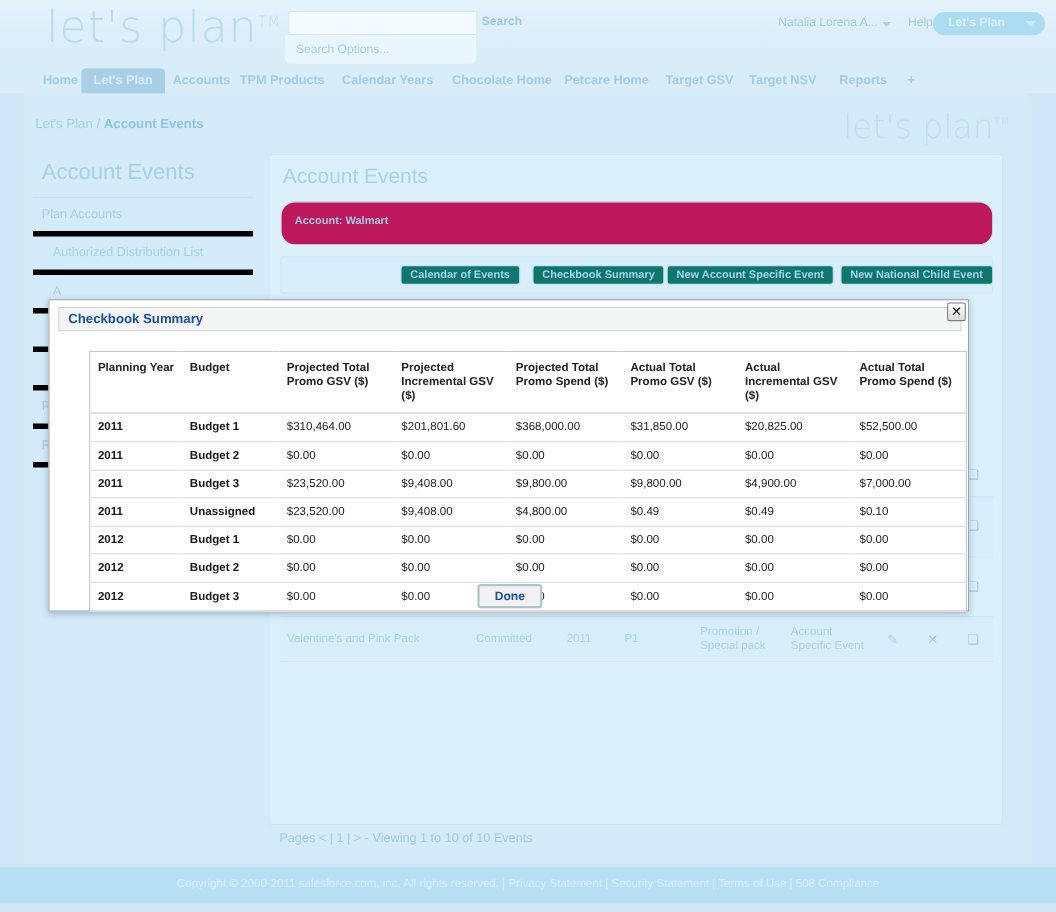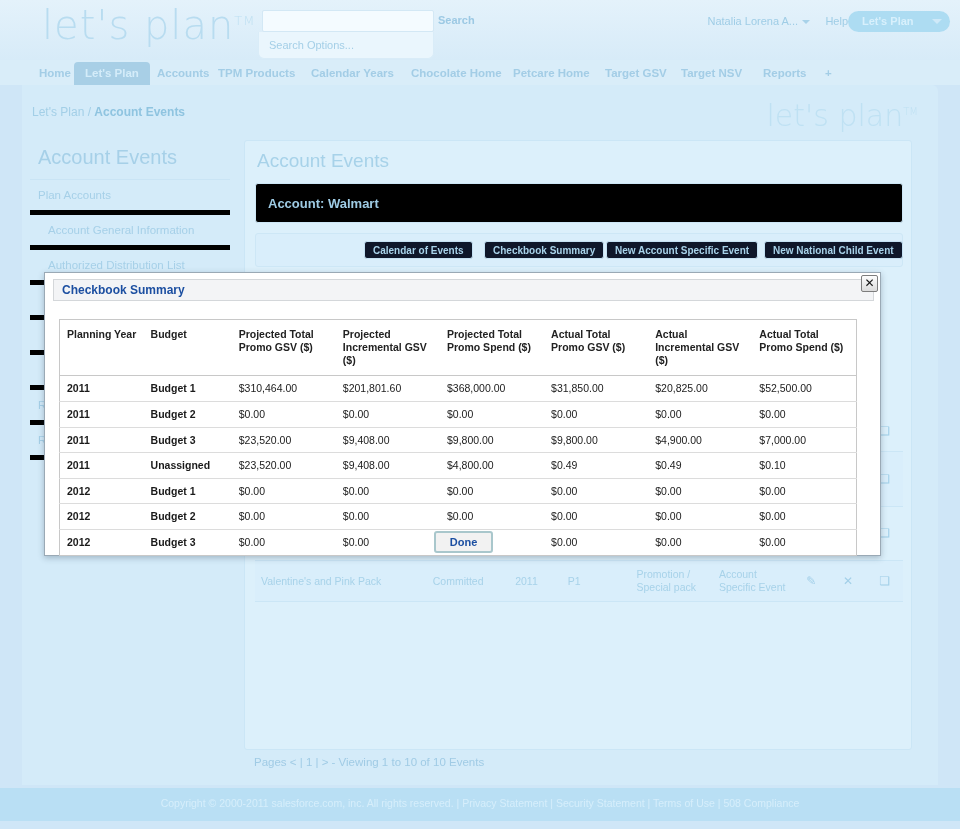--- a/index.html
+++ b/index.html
@@ -194,44 +194,44 @@
   .main-panel h1 {
     font-size: 19px;
     font-weight: normal;
     color: #a7d2e9;
     padding: 9px 0 0 12px;
   }
   .acct-box {
     position: absolute;
     left: 10px; top: 42px;
     width: 648px; height: 40px;
-    background: #000000;
+    background: #be185d;
     border: 1px solid #cde7f6;
-    border-radius: 3px;
-    font-size: 13px;
+    border-radius: 13px;
+    font-size: 10px;
     font-weight: bold;
     color: #9ecbe4;
     padding: 12px 0 0 12px;
   }
   .btn-row {
     position: absolute;
     left: 10px; top: 92px;
     width: 648px; height: 34px;
     background: #d9eefb;
     border: 1px solid #cde7f6;
     border-radius: 3px;
   }
   .sm-btn {
     position: absolute;
     top: 7px;
     height: 18px;
     font-size: 10px;
     font-weight: bold;
     color: #a8d2e9;
-    background: #0f172a;
+    background: #0f766e;
     border: 1px solid #c5e2f4;
     border-radius: 3px;
     padding: 3px 8px 0 8px;
     white-space: nowrap;
   }
 
   
   .bg-table {
     position: absolute;
     left: 10px; top: 270px;
@@ -303,21 +303,21 @@
     border-radius: 2px;
     font-size: 12px;
     line-height: 15px;
     text-align: center;
     color: #111;
     font-family: "DejaVu Sans", sans-serif;
     cursor: pointer;
   }
   .modal-body {
     position: absolute;
-    left: 14px; top: 46px;
+    left: 36px; top: 46px;
     width: 798px;
   }
   table.ck {
     width: 798px;
     border-collapse: collapse;
     border: 1px solid #c8c8c8;
     font-size: 11px;
     color: #1a1a1a;
     background: #fff;
   }
@@ -403,21 +403,20 @@
     <span>/</span>
     <span class="crumb-strong">Account Events</span>
   </div>
 
   <div class="wm-logo"><span>let's plan</span><span class="tm">TM</span></div>
 
   <div class="sidebar">
     <h2>Account Events</h2>
     <div id="sidebar-items">
         <div class="sb-item first">Plan Accounts</div>
-        <div class="sb-item indent">Account General Information</div>
         <div class="sb-item indent">Authorized Distribution List</div>
         <div class="sb-item indent">A</div>
         <div class="sb-item indent">N</div>
         <div class="sb-item indent">It</div>
         <div class="sb-item">Retail Audit Channel Emails</div>
         <div class="sb-item">Retail Audit Periods</div>
       </div>
   </div>
 
   <div class="main-panel">

